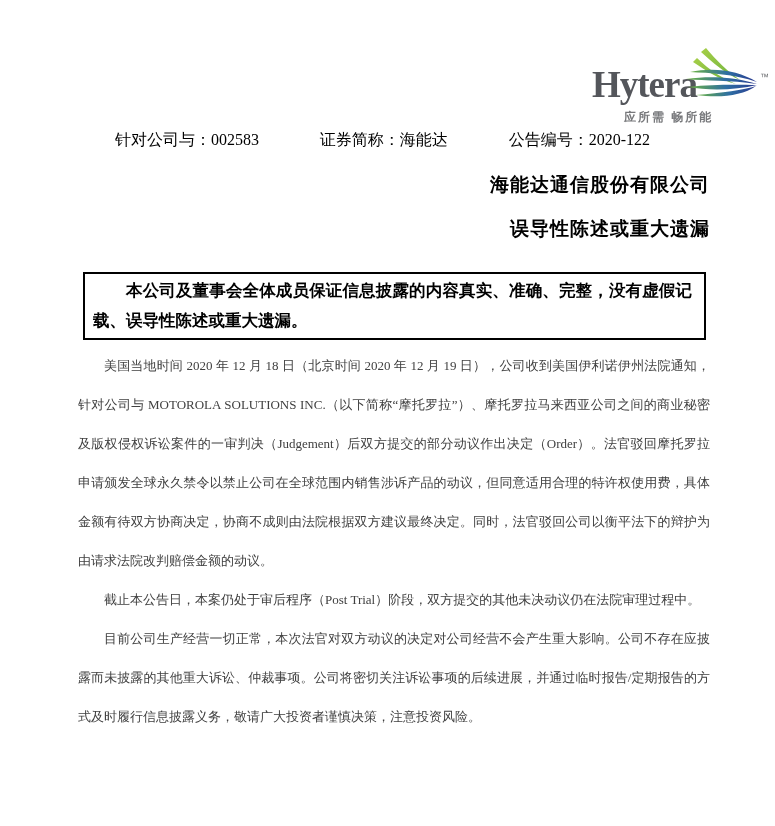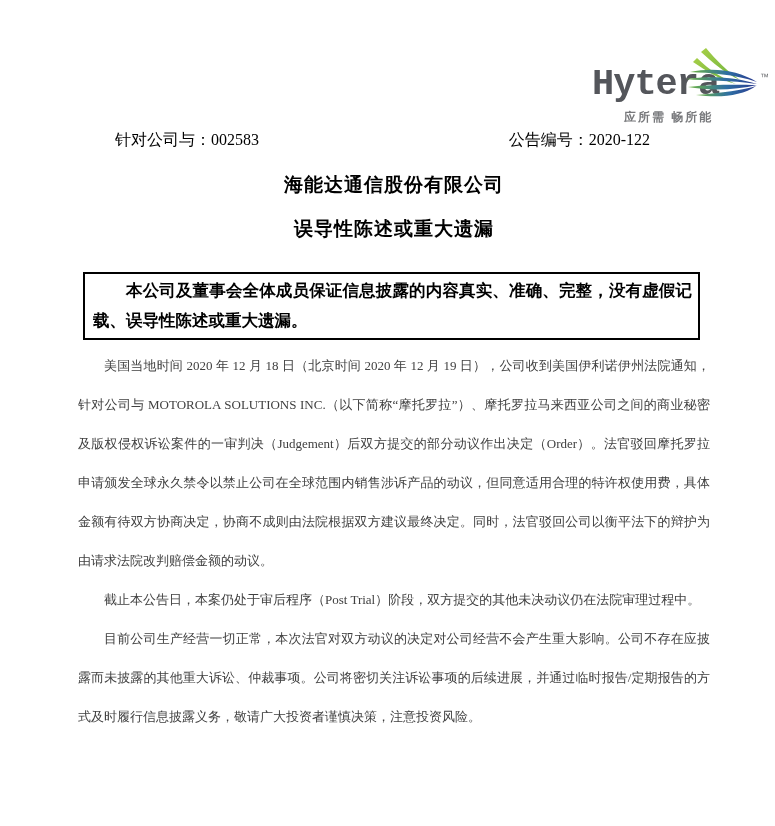--- a/index.html
+++ b/index.html
@@ -17,21 +17,21 @@
     position: absolute;
     top: 60px;
     left: 592px;
     width: 180px;
     height: 70px;
   }
   .logo-text {
     position: absolute;
     left: 0;
     top: 6px;
-    font-family: Liberation Mono, monospace;
+    font-family: Liberation Serif, serif;
     font-size: 37px;
     font-weight: 600;
     letter-spacing: -1px;
     color: #54565b;
     line-height: 1;
   }
   .wing {
     position: absolute;
     left: 94px;
     top: -12px;
@@ -74,36 +74,36 @@
 
   
   .content {
     position: absolute;
     top: 172px;
     left: 78px;
     width: 632px;
   }
   .title-line {
     margin: 0;
-    text-align: center;
+    text-align: right;
     font-family: "Liberation Sans", "DejaVu Sans", sans-serif;
     font-size: 19px;
     font-weight: bold;
     letter-spacing: 1px;
     line-height: 26px;
     color: #000;
   }
   .title-line + .title-line { margin-top: 18px; }
 
   .disclaimer-box {
     margin-top: 30px;
     margin-left: 5px;
     width: 599px;
     border: 2px solid #000;
-    padding: 2px 6px 2px 8px;
+    padding: 2px 12px 2px 8px;
     margin-bottom: 0;
   }
   .disclaimer-box p {
     margin: 0;
     font-family: "Liberation Serif", "DejaVu Serif", serif;
     font-size: 16.5px;
     font-weight: bold;
     line-height: 30px;
     text-indent: 2em;
     text-align: justify;
@@ -147,20 +147,21 @@
         <path d="M2,39 C30,36 54,37 71,37 C50,42 24,43 2,39 Z" fill="url(#gFan)"></path>
         <path d="M10,47 C36,45 58,42 70,38 C56,48 34,50 10,47 Z" fill="url(#gFan)"></path>
       </svg>
     </span>
     <span class="tm">™</span>
     <span class="tagline">应所需 畅所能</span>
   </div>
 
   <div class="sec-row">
     <span><span>针对公司与：</span><span>002583</span></span>
+    <span><span>证券简称：</span><span>海能达</span></span>
     <span><span>公告编号：</span><span>2020-122</span></span>
   </div>
 
   <div class="content">
     <h1 class="title-line">海能达通信股份有限公司</h1>
     <h1 class="title-line">误导性陈述或重大遗漏</h1>
 
     <div class="disclaimer-box">
       <p>本公司及董事会全体成员保证信息披露的内容真实、准确、完整，没有虚假记载、误导性陈述或重大遗漏。</p>
     </div>

